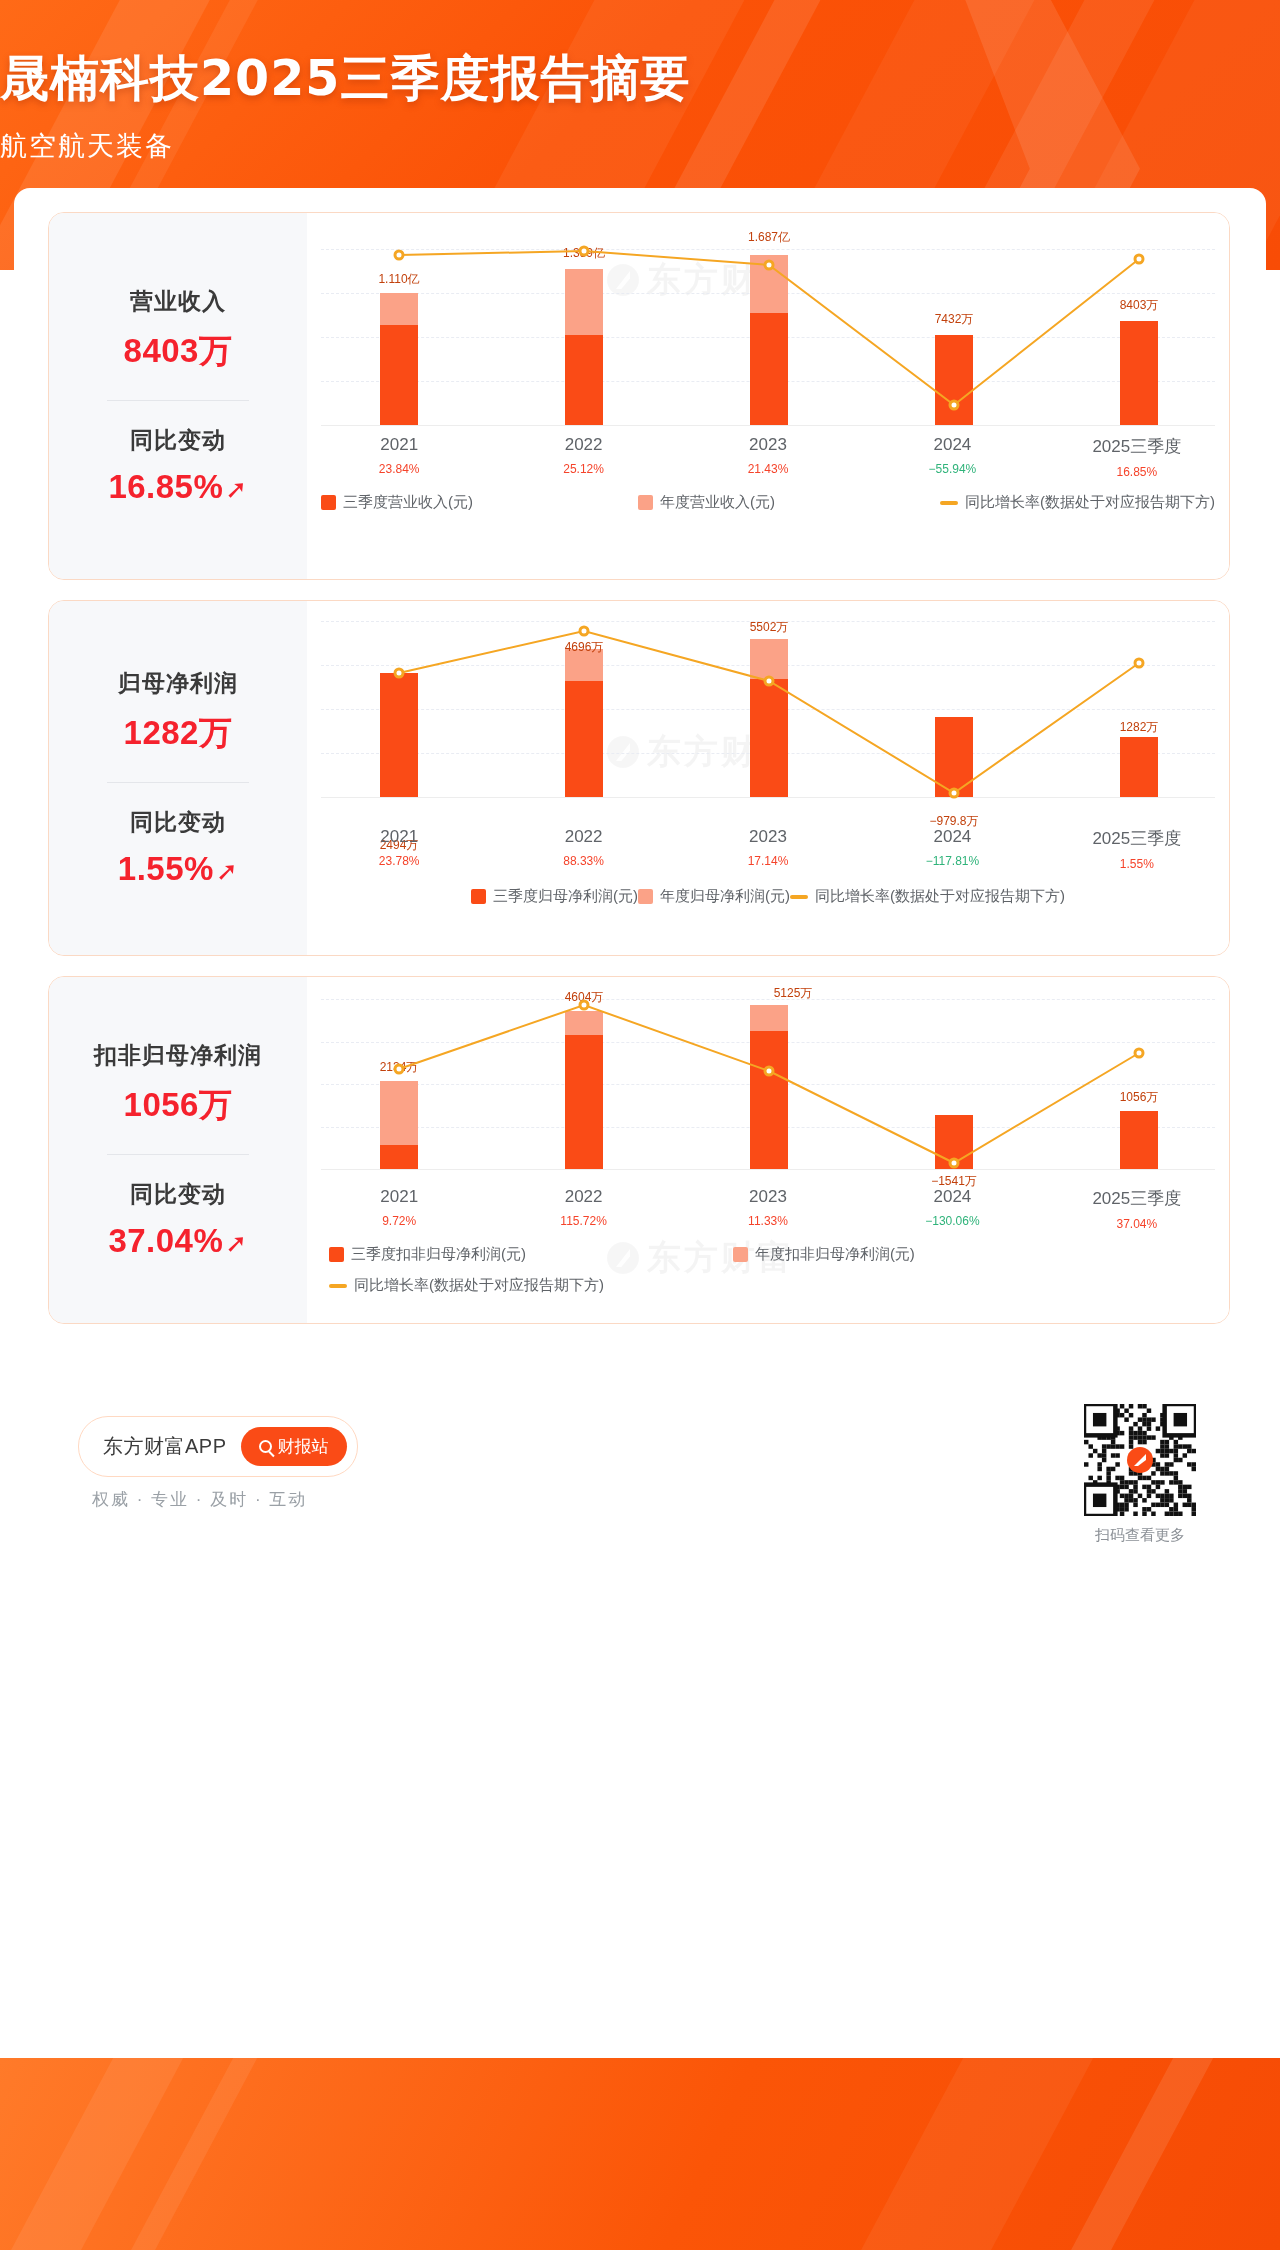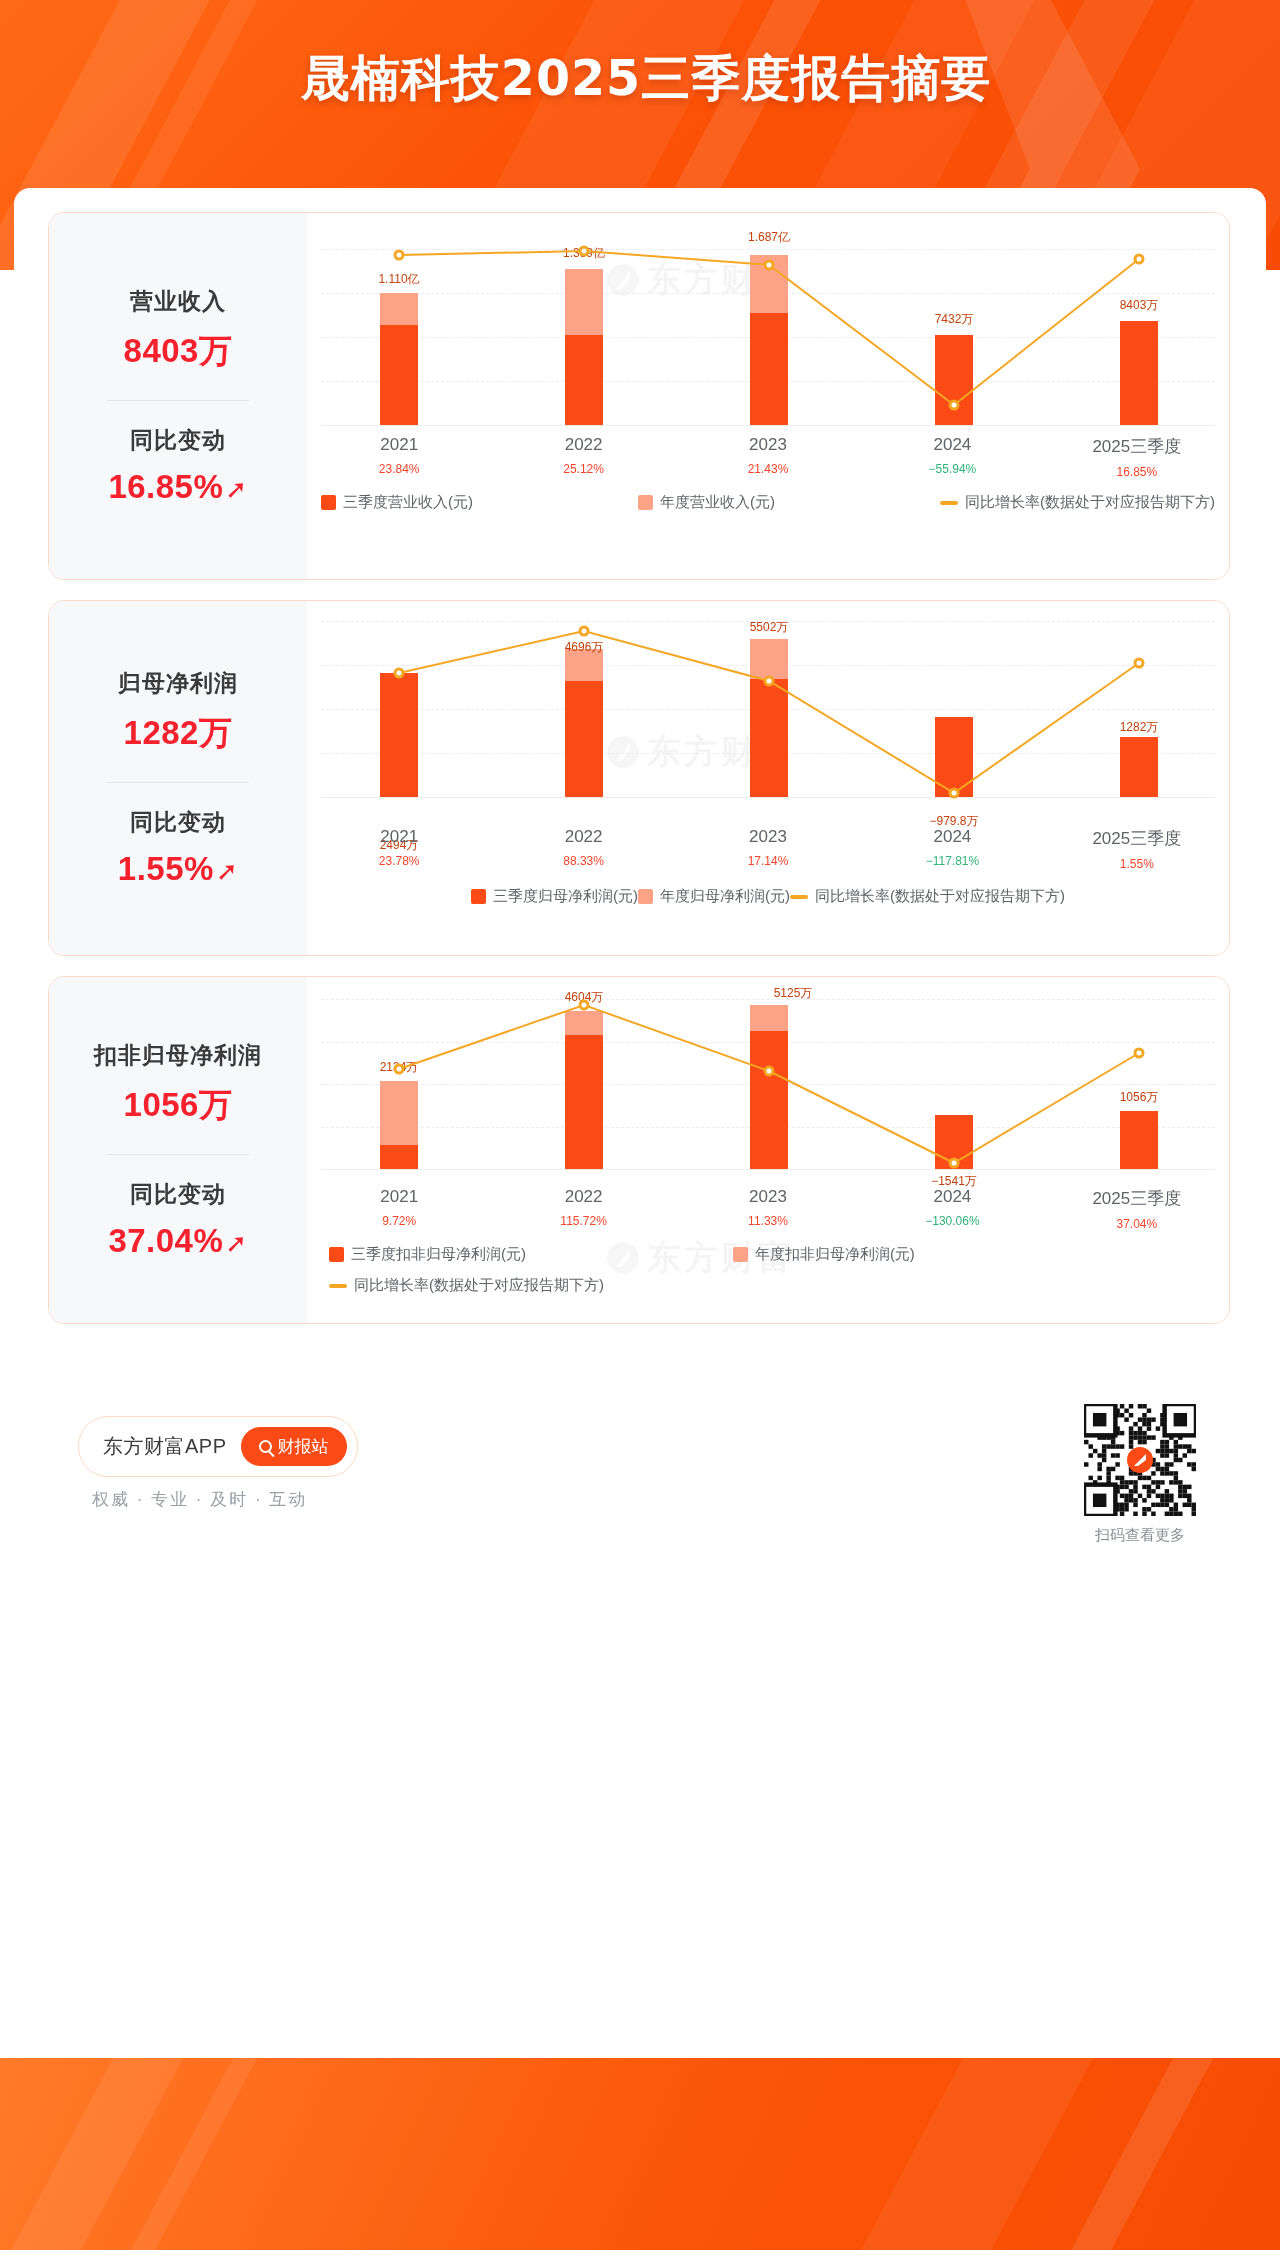--- a/index.html
+++ b/index.html
@@ -24,21 +24,21 @@
   .s3 { left: 520px; top: -80px;  width: 150px; height: 440px; background: rgba(255,255,255,0.06); }
   .s4 { left: 700px; top: -80px;  width: 46px;  height: 440px; background: rgba(255,255,255,0.10); }
   .s5 { left: 840px; top: -80px;  width: 120px; height: 440px; background: rgba(255,255,255,0.05); }
   .s6 { left: 1010px; top: -80px; width: 70px;  height: 440px; background: rgba(255,255,255,0.08); }
   .s7 { left: 1120px; top: -80px; width: 200px; height: 440px; background: rgba(255,255,255,0.05); }
   .hdr-chev {
     position: absolute; right: 140px; top: -40px; width: 190px; height: 360px;
     background: rgba(255,255,255,0.10);
     clip-path: polygon(0 0, 42% 0, 100% 58%, 58% 100%, 0 100%, 42% 58%);
   }
-  .hdr-inner { position: relative; z-index: 5; text-align: center; padding-top: 46px; margin-left: 12px; }
+  .hdr-inner { position: relative; z-index: 5; text-align: left; padding-top: 46px; }
   .hdr-title {
     font-size: 49px; font-weight: bold; color: #ffffff; letter-spacing: 1px;
     text-shadow: 0 3px 7px rgba(150,35,0,0.35);
     font-family: "DejaVu Sans", "Liberation Sans", sans-serif;
   }
   .hdr-sub { margin-top: 16px; font-size: 27px; color: #ffffff; letter-spacing: 2px; }
 
   
   .body-shell {
     position: absolute; left: 14px; top: 188px; width: 1252px; height: 1870px;
@@ -170,20 +170,21 @@
     <div class="hdr-streak s1"></div>
     <div class="hdr-streak s2"></div>
     <div class="hdr-streak s3"></div>
     <div class="hdr-streak s4"></div>
     <div class="hdr-streak s5"></div>
     <div class="hdr-streak s6"></div>
     <div class="hdr-streak s7"></div>
     <div class="hdr-chev"></div>
     <div class="hdr-inner">
       <div class="hdr-title">晟楠科技2025三季度报告摘要</div>
+      <div class="hdr-sub">航空航天装备</div>
     </div>
   </div>
 
   <div class="body-shell">
 
     <div class="card" id="card-0">
       <div class="card-left">
         <div class="metric-block">
           <div class="metric-label">营业收入</div>
           <div class="metric-value">8403万</div>

